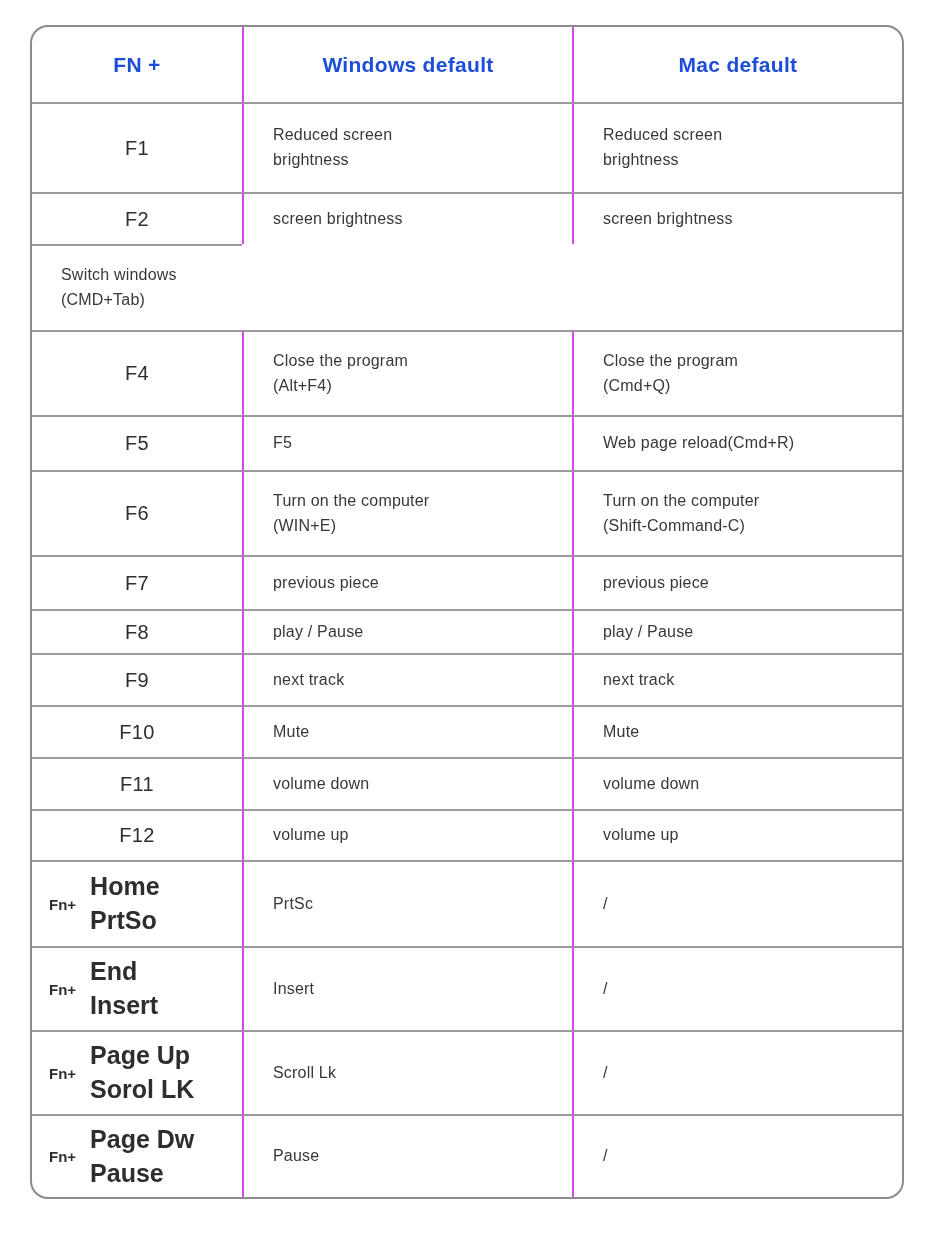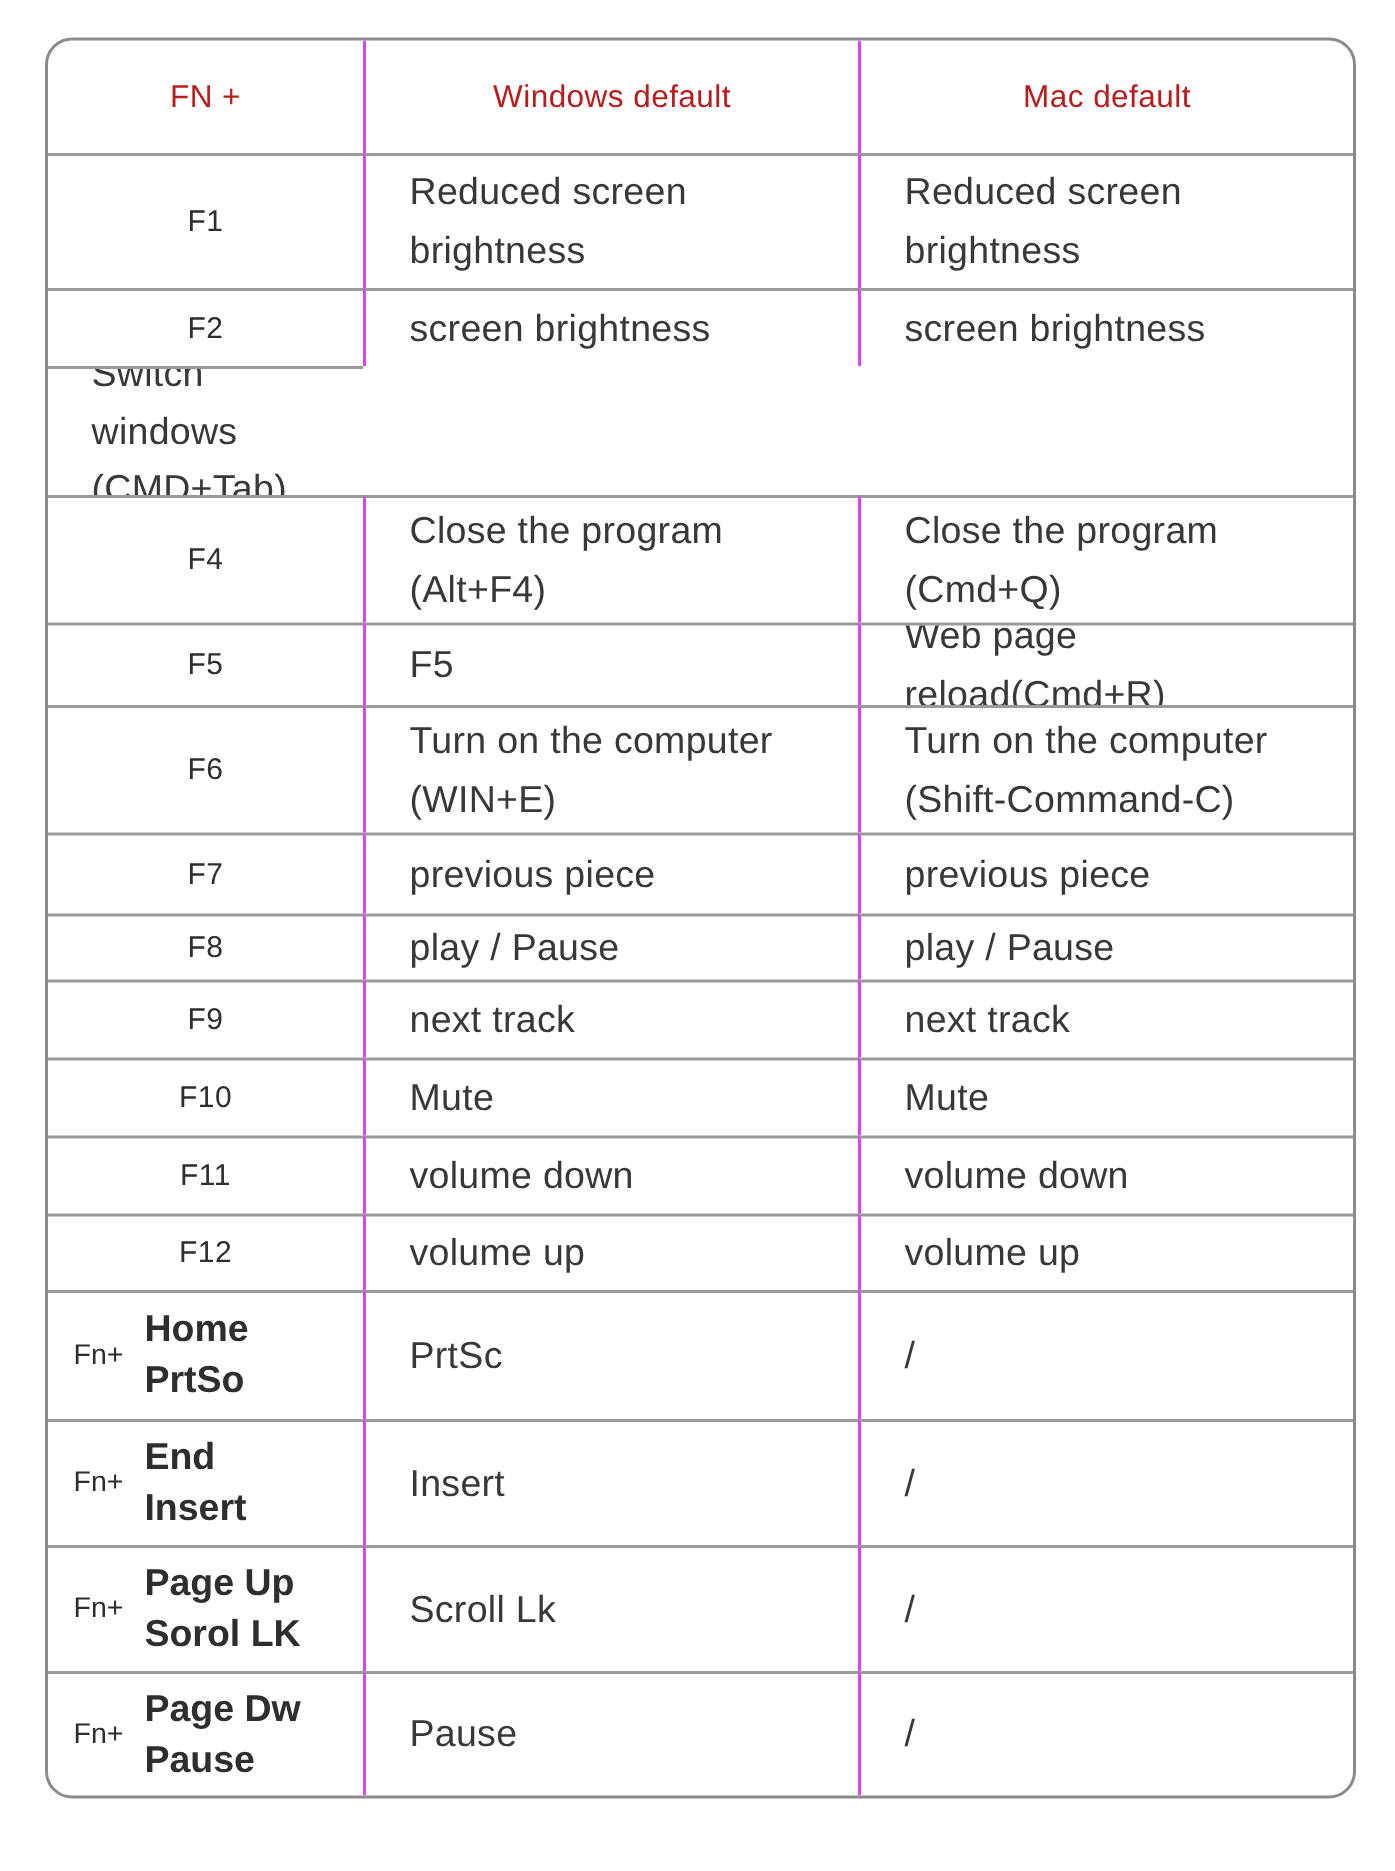--- a/index.html
+++ b/index.html
@@ -39,43 +39,43 @@
   .key-cell {
     justify-content: center;
     font-size: 20px;
     font-weight: 400;
     letter-spacing: 0.3px;
     color: #2e2e2e;
   }
   .header-row .cell {
     justify-content: center;
     font-size: 21px;
-    font-weight: 400;
-    color: #b91c1c;
+    font-weight: 700;
+    color: #1d4ed8;
     letter-spacing: 0.3px;
   }
   .val-cell {
     justify-content: flex-start;
     padding-left: 29px;
     padding-right: 8px;
-    font-size: 25px;
+    font-size: 16px;
     font-weight: 400;
     line-height: 1.55;
     color: #383838;
     letter-spacing: 0.2px;
   }
   .multiline { white-space: pre-line; }
   .fn-cell {
     justify-content: flex-start;
     padding-left: 17px;
     gap: 14px;
   }
   .fn-prefix {
-    font-size: 19px;
-    font-weight: 400;
+    font-size: 15px;
+    font-weight: 700;
     color: #2e2e2e;
   }
   .fn-keys {
     font-size: 25px;
     font-weight: 600;
     line-height: 1.35;
     text-align: left;
     color: #2e2e2e;
   }
 </style>

